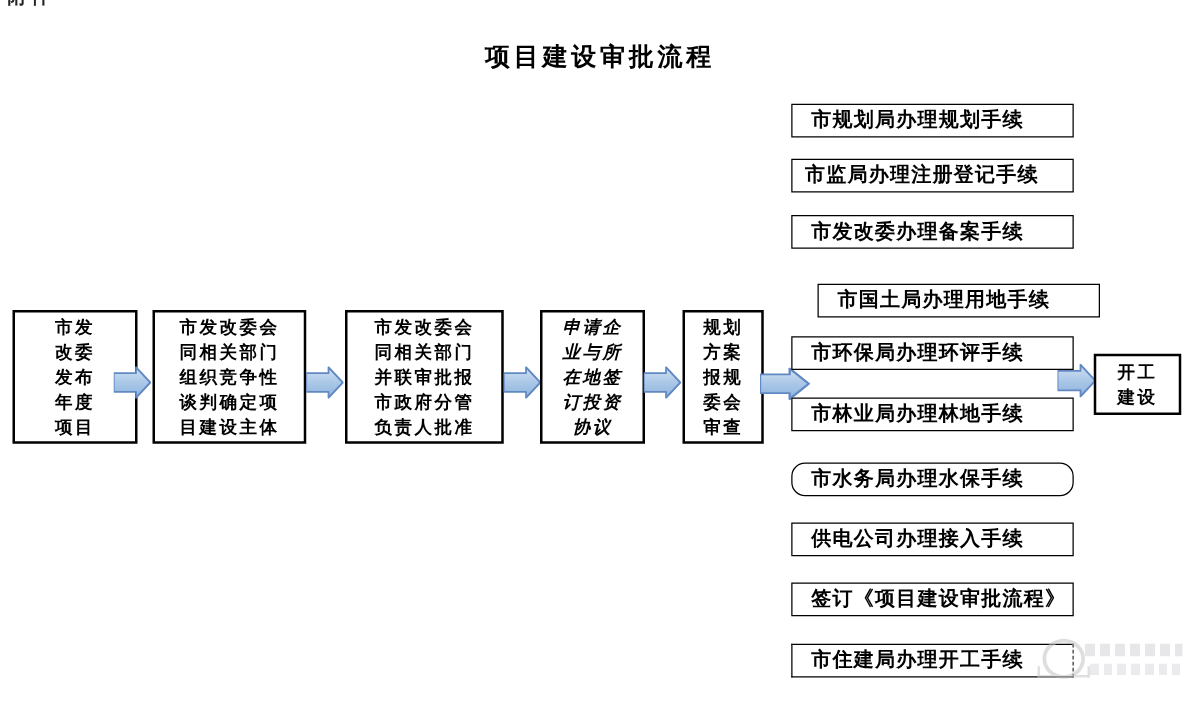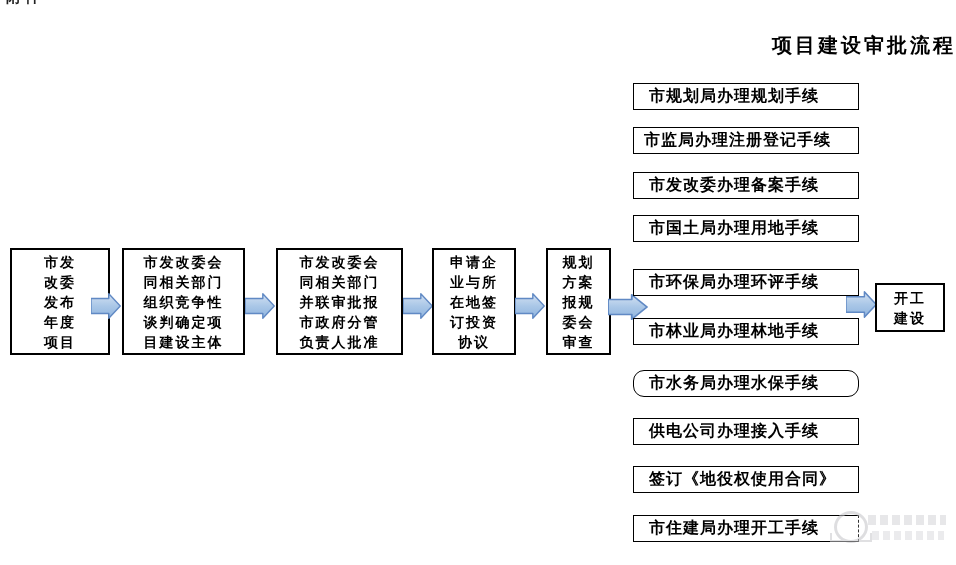--- a/index.html
+++ b/index.html
@@ -5,42 +5,42 @@
   html,body{margin:0;padding:0;background:#fff;}
   .page{
     position:relative;width:956px;height:565px;background:#ffffff;
     overflow:hidden;font-family:"DejaVu Sans",sans-serif;color:#000;
   }
   .corner-label{
     position:absolute;left:6px;top:-12px;font-size:15px;font-weight:bold;color:#222;
     letter-spacing:4px;
   }
   .page-title{
-    position:absolute;left:4px;right:0;top:32px;text-align:right;
+    position:absolute;left:4px;right:0;top:32px;text-align:center;
     font-size:20px;font-weight:bold;letter-spacing:3px;color:#000;
   }
   
   .mbox{
     position:absolute;top:248px;height:107px;border:2px solid #000;background:#fff;
     display:flex;flex-direction:column;justify-content:center;align-items:center;
     font-size:14px;font-weight:bold;line-height:20px;text-align:center;
     letter-spacing:2px;box-sizing:border-box;
   }
   .b1{left:10px;width:100px;}
   .b2{left:122px;width:123px;}
   .b3{left:276px;width:127px;}
-  .b4{left:432px;width:84px;}
+  .b4{left:432px;width:84px;font-style:italic;}
   .b5{left:546px;width:65px;}
   
   .pbox{
     position:absolute;left:633px;width:226px;height:27px;border:1.5px solid #000;
     background:#fff;display:flex;align-items:center;padding-left:15px;
     font-size:16px;font-weight:bold;letter-spacing:1px;box-sizing:border-box;white-space:nowrap;
   }
-  .r1{top:83px;}.r2{top:127px;padding-left:10px;}.r3{top:172px;}.r4{top:215px;}.r5{top:269px;}
+  .r1{top:83px;}.r2{top:127px;padding-left:10px;}.r3{top:172px;}.r4{top:227px;margin-left:21px;}.r5{top:269px;}
   .r6{top:318px;}.r7{top:370px;border-radius:11px;}.r8{top:418px;}.r9{top:466px;}
   .r10{top:515px;border-right:1.5px dashed #333;font-family:Liberation Mono, monospace;}
   
   .final-box{
     position:absolute;left:875px;top:283px;width:70px;height:49px;border:2px solid #000;
     background:#fff;display:flex;flex-direction:column;justify-content:center;align-items:center;
     font-size:14px;font-weight:bold;line-height:20px;letter-spacing:2px;box-sizing:border-box;
   }
   
   .arrow{position:absolute;display:block;}
@@ -151,21 +151,21 @@
   </svg>
 
   <div class="pbox r1">市规划局办理规划手续</div>
   <div class="pbox r2">市监局办理注册登记手续</div>
   <div class="pbox r3">市发改委办理备案手续</div>
   <div class="pbox r4">市国土局办理用地手续</div>
   <div class="pbox r5">市环保局办理环评手续</div>
   <div class="pbox r6">市林业局办理林地手续</div>
   <div class="pbox r7">市水务局办理水保手续</div>
   <div class="pbox r8">供电公司办理接入手续</div>
-  <div class="pbox r9">签订《地役权使用合同》</div>
+  <div class="pbox r9">签订《项目建设审批流程》</div>
   <div class="pbox r10">市住建局办理开工手续</div>
 
   <svg class="arrow a6" viewBox="0 0 32 26" preserveAspectRatio="none">
     <polygon points="0,5.5 19,5.5 19,0.8 31.2,13 19,25.2 19,20.5 0,20.5" fill="url(#agrad)" stroke="#6089c4" stroke-width="1.5" stroke-linejoin="round"></polygon>
   </svg>
 
   <div class="final-box">
     <span>开工</span>
     <span>建设</span>
   </div>

